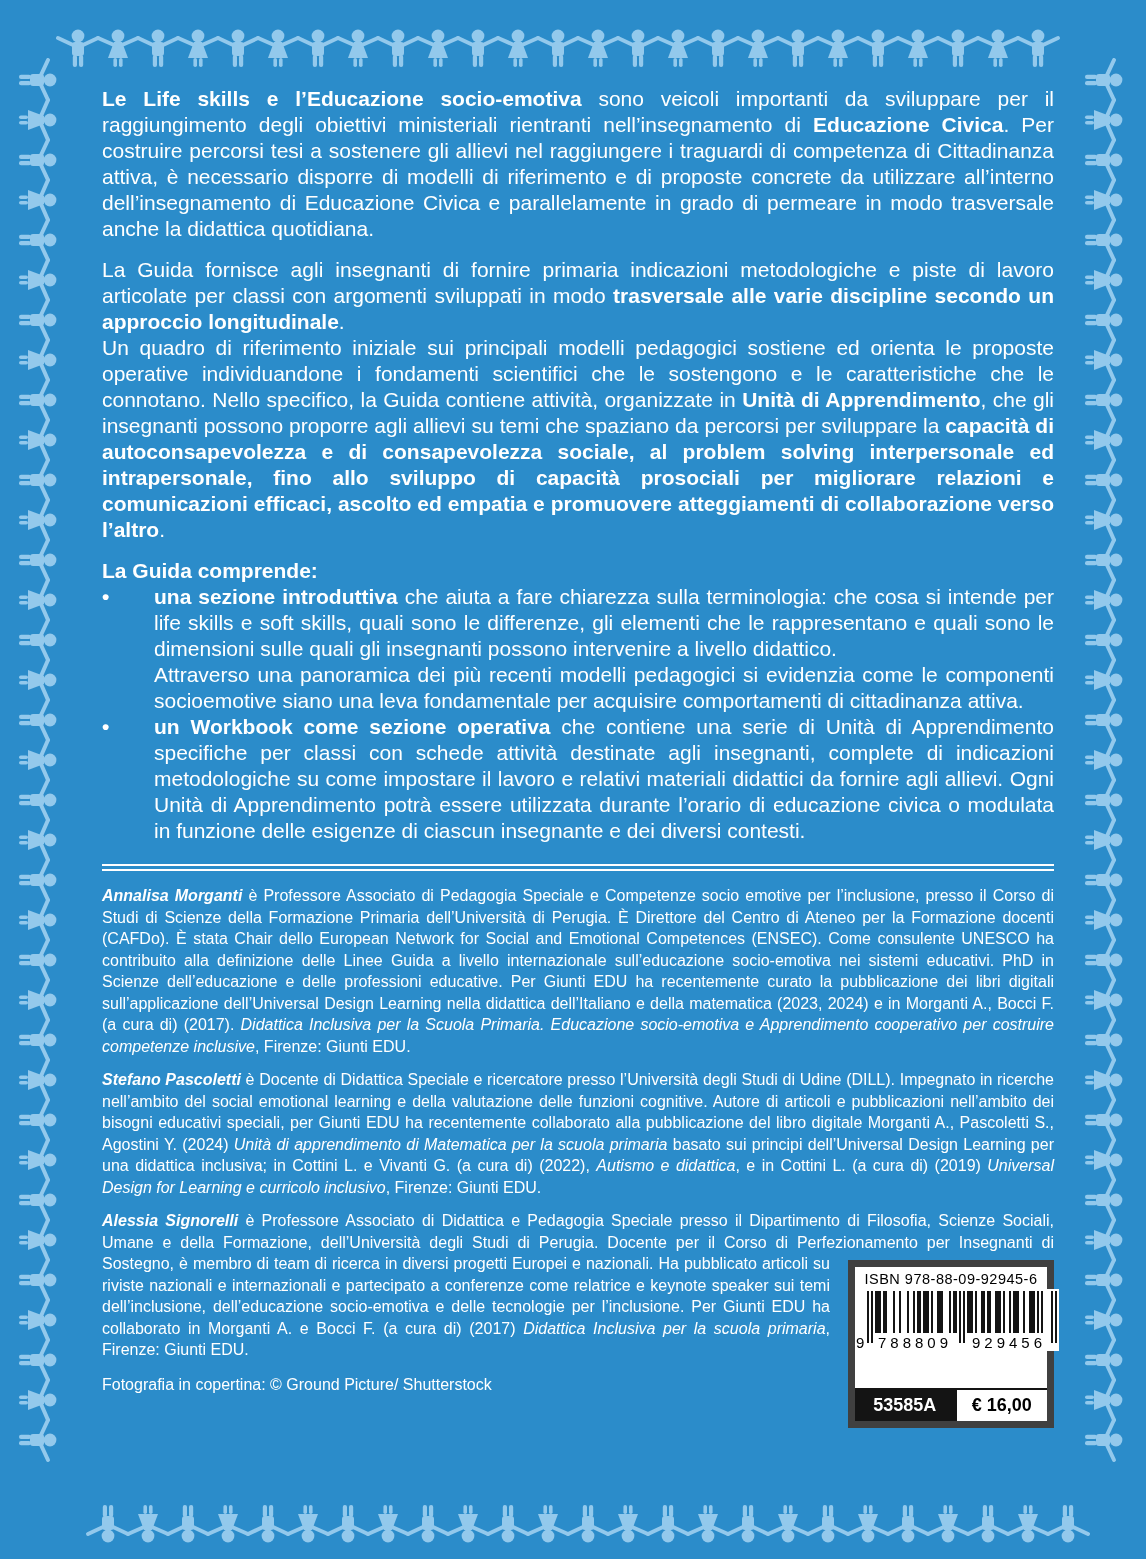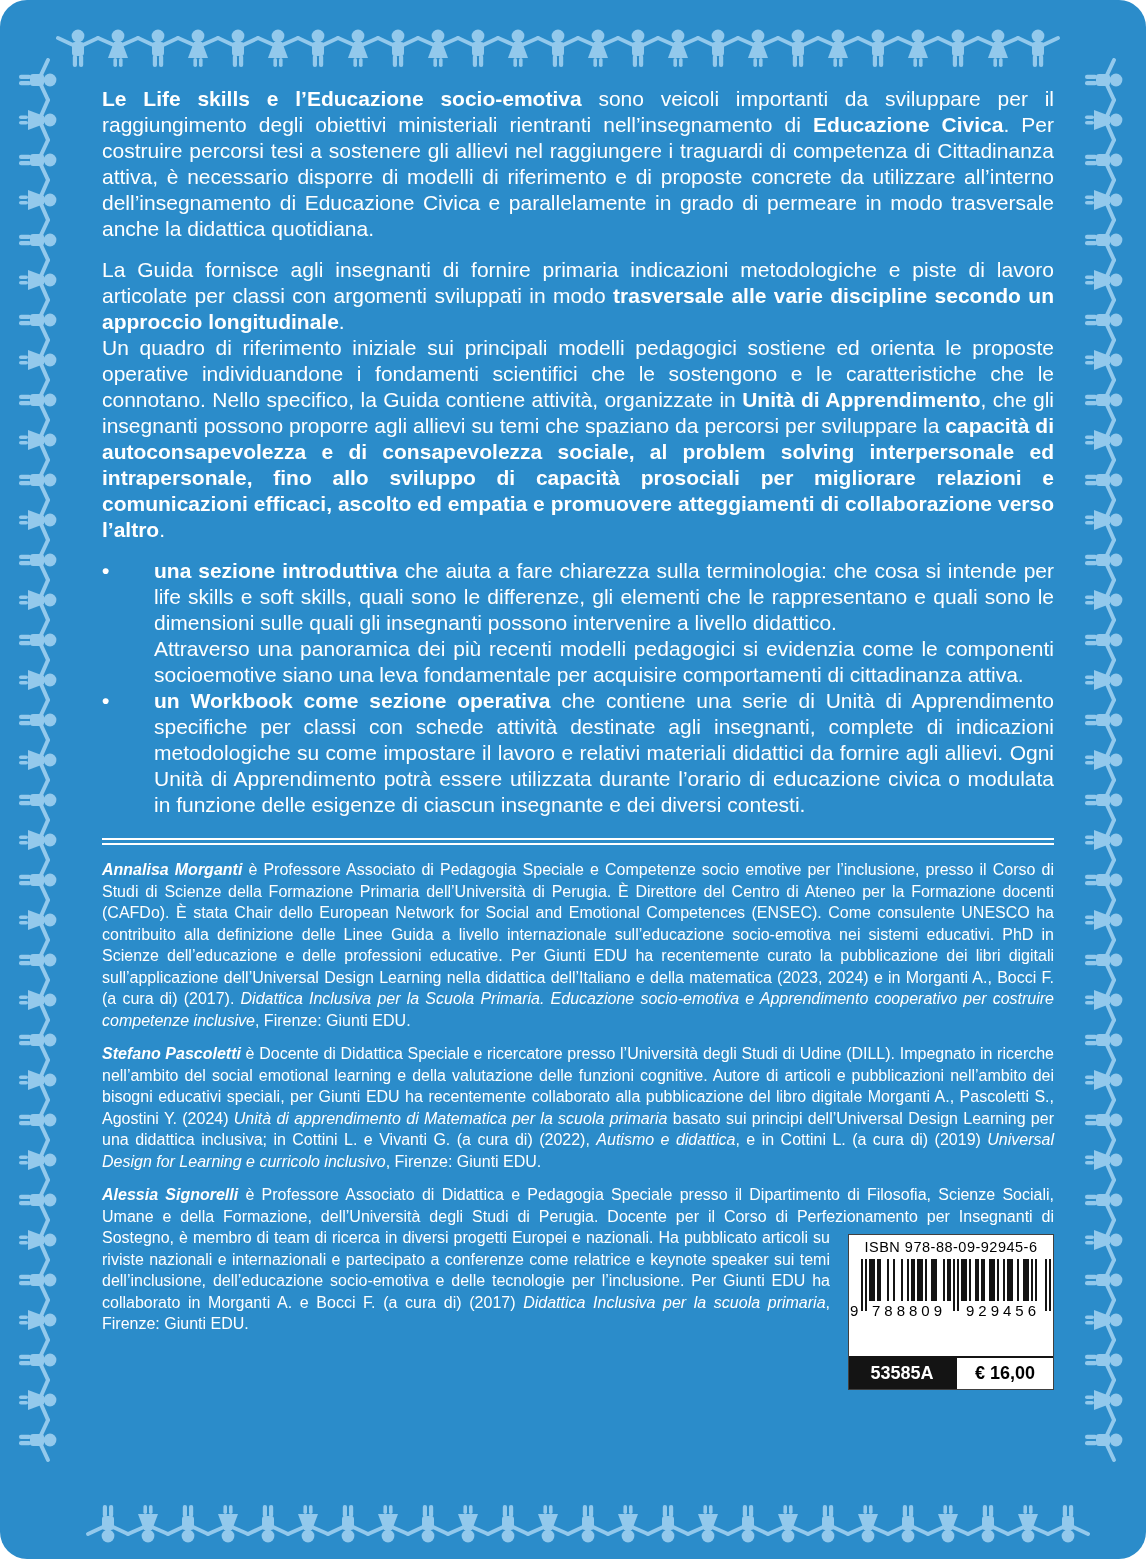--- a/index.html
+++ b/index.html
@@ -9,21 +9,20 @@
     --barcode_ink:#141414;
   }
   html,body{margin:0;padding:0;}
   .page{
     position:relative;
     width:1146px;height:1559px;
     background:var(--background);
     overflow:hidden;
     color:var(--text);
     font-family:"Liberation Sans","DejaVu Sans",sans-serif;
-    border-radius:27px;
   }
   
   .chain{position:absolute;color:var(--dolls);}
   .chain-top{left:56px;top:20px;}
   .chain-bottom{left:56px;top:1496px;transform:rotate(180deg);}
   .chain-left{left:66px;top:58px;transform:rotate(90deg);transform-origin:0 0;}
   .chain-right{left:1132px;top:58px;transform:rotate(90deg);transform-origin:0 0;}
 
   .content{position:absolute;left:102px;top:86px;width:952px;}
 
@@ -40,21 +39,21 @@
 
   .divider{height:3px;border-top:2px solid #fff;border-bottom:2px solid #fff;margin:6px 0 14px 0;}
 
   .bio{margin:0 0 12px 0;font-size:16px;line-height:21.5px;text-align:justify;}
   .bio .name{font-weight:bold;font-size:16px;font-style:italic;}
   .credit{margin:14px 0 0 0;font-size:16px;line-height:20px;}
 
   
   .float-spacer{float:right;width:0;height:44px;}
   .barcode-float{float:right;clear:right;width:206px;margin:6px 0 8px 18px;}
-  .barcode-label{border:1px solid #404040;background:#fff;}
+  .barcode-label{border:7px solid #404040;background:#fff;}
   .isbn-box{background:#fff;color:#000;text-align:center;font-size:14.5px;line-height:19px;padding-top:3px;letter-spacing:0.5px;}
   svg.bars{display:block;background:#fff;width:204px;height:62px;}
   svg.bars rect{fill:var(--barcode_ink);}
   svg.bars text{fill:#000;font-family:"Liberation Sans",sans-serif;font-size:15px;}
   .code-row{display:flex;height:31px;border-top:2px solid var(--barcode_ink);margin-top:37px;}
   .code-cell{flex:1.1;background:var(--barcode_ink);color:#fff;font-weight:bold;font-size:18px;display:flex;align-items:center;justify-content:center;}
   .price-cell{flex:1;background:#fff;color:#000000;font-weight:bold;font-size:18px;display:flex;align-items:center;justify-content:center;border-left:2px solid var(--barcode_ink);}
   .defs-holder{position:absolute;width:0;height:0;overflow:hidden;}
 </style>
 </head>
@@ -213,20 +212,21 @@
     </svg>
 
   <div class="content">
 
     <div class="intro">
       <p><span class="b">Le Life skills e l’Educazione socio-emotiva</span><span> sono veicoli importanti da sviluppare per il raggiungimento degli obiettivi ministeriali rientranti nell’insegnamento di </span><span class="b">Educazione Civica</span><span>. Per costruire percorsi tesi a sostenere gli allievi nel raggiungere i traguardi di competenza di Cittadinanza attiva, è necessario disporre di modelli di riferimento e di proposte concrete da utilizzare all’interno dell’insegnamento di Educazione Civica e parallelamente in grado di permeare in modo trasversale anche la didattica quotidiana.</span></p>
       <p class="nogap"><span>La Guida fornisce agli insegnanti di fornire primaria indicazioni metodologiche e piste di lavoro articolate per classi con argomenti sviluppati in modo </span><span class="b">trasversale alle varie discipline secondo un approccio longitudinale</span><span>.</span></p>
       <p><span>Un quadro di riferimento iniziale sui principali modelli pedagogici sostiene ed orienta le proposte operative individuandone i fondamenti scientifici che le sostengono e le caratteristiche che le connotano. Nello specifico, la Guida contiene attività, organizzate in </span><span class="b">Unità di Apprendimento</span><span>, che gli insegnanti possono proporre agli allievi su temi che spaziano da percorsi per sviluppare la </span><span class="b">capacità di autoconsapevolezza e di consapevolezza sociale, al problem solving interpersonale ed intrapersonale, fino allo sviluppo di capacità prosociali per migliorare relazioni e comunicazioni efficaci, ascolto ed empatia e promuovere atteggiamenti di collaborazione verso l’altro</span><span>.</span></p>
     </div>
 
+    <p class="guide-heading">La Guida comprende:</p>
     <ul class="guide">
       <li>
         <span class="marker">•</span>
         <span class="li-text"><span class="b">una sezione introduttiva</span><span> che aiuta a fare chiarezza sulla terminologia: che cosa si intende per life skills e soft skills, quali sono le differenze, gli elementi che le rappresentano e quali sono le dimensioni sulle quali gli insegnanti possono intervenire a livello didattico.</span><br><span>Attraverso una panoramica dei più recenti modelli pedagogici si evidenzia come le componenti socioemotive siano una leva fondamentale per acquisire comportamenti di cittadinanza attiva.</span></span>
       </li>
       <li>
         <span class="marker">•</span>
         <span class="li-text"><span class="b">un Workbook come sezione operativa</span><span> che contiene una serie di Unità di Apprendimento specifiche per classi con schede attività destinate agli insegnanti, complete di indicazioni metodologiche su come impostare il lavoro e relativi materiali didattici da fornire agli allievi. Ogni Unità di Apprendimento potrà essere utilizzata durante l’orario di educazione civica o modulata in funzione delle esigenze di ciascun insegnante e dei diversi contesti.</span></span>
       </li>
     </ul>
@@ -294,15 +294,16 @@
               <rect x="196" y="2" width="2" height="52"></rect>
               <rect x="200" y="2" width="2" height="52"></rect>
             </svg>
             <span class="code-row">
               <span class="code-cell">53585A</span>
               <span class="price-cell">€ 16,00</span>
             </span>
           </span>
         </span><span class="name">Alessia Signorelli</span><span><span> è Professore Associato di Didattica e Pedagogia Speciale presso il Dipartimento di Filosofia, Scienze Sociali, Umane e della Formazione, dell’Università degli Studi di Perugia. Docente per il Corso di Perfezionamento per Insegnanti di Sostegno, è membro di team di ricerca in diversi progetti Europei e nazionali. Ha pubblicato articoli su riviste nazionali e internazionali e partecipato a conferenze come relatrice e keynote speaker sui temi dell’inclusione, dell’educazione socio-emotiva e delle tecnologie per l’inclusione. Per Giunti EDU ha collaborato in Morganti A. e Bocci F. (a cura di) (2017) </span><span class="i">Didattica Inclusiva per la scuola primaria</span><span>, Firenze: Giunti EDU.</span></span></p>
 
+    <p class="credit">Fotografia in copertina: © Ground Picture/ Shutterstock</p>
 
   </div>
 </div>
 
 </body></html>

